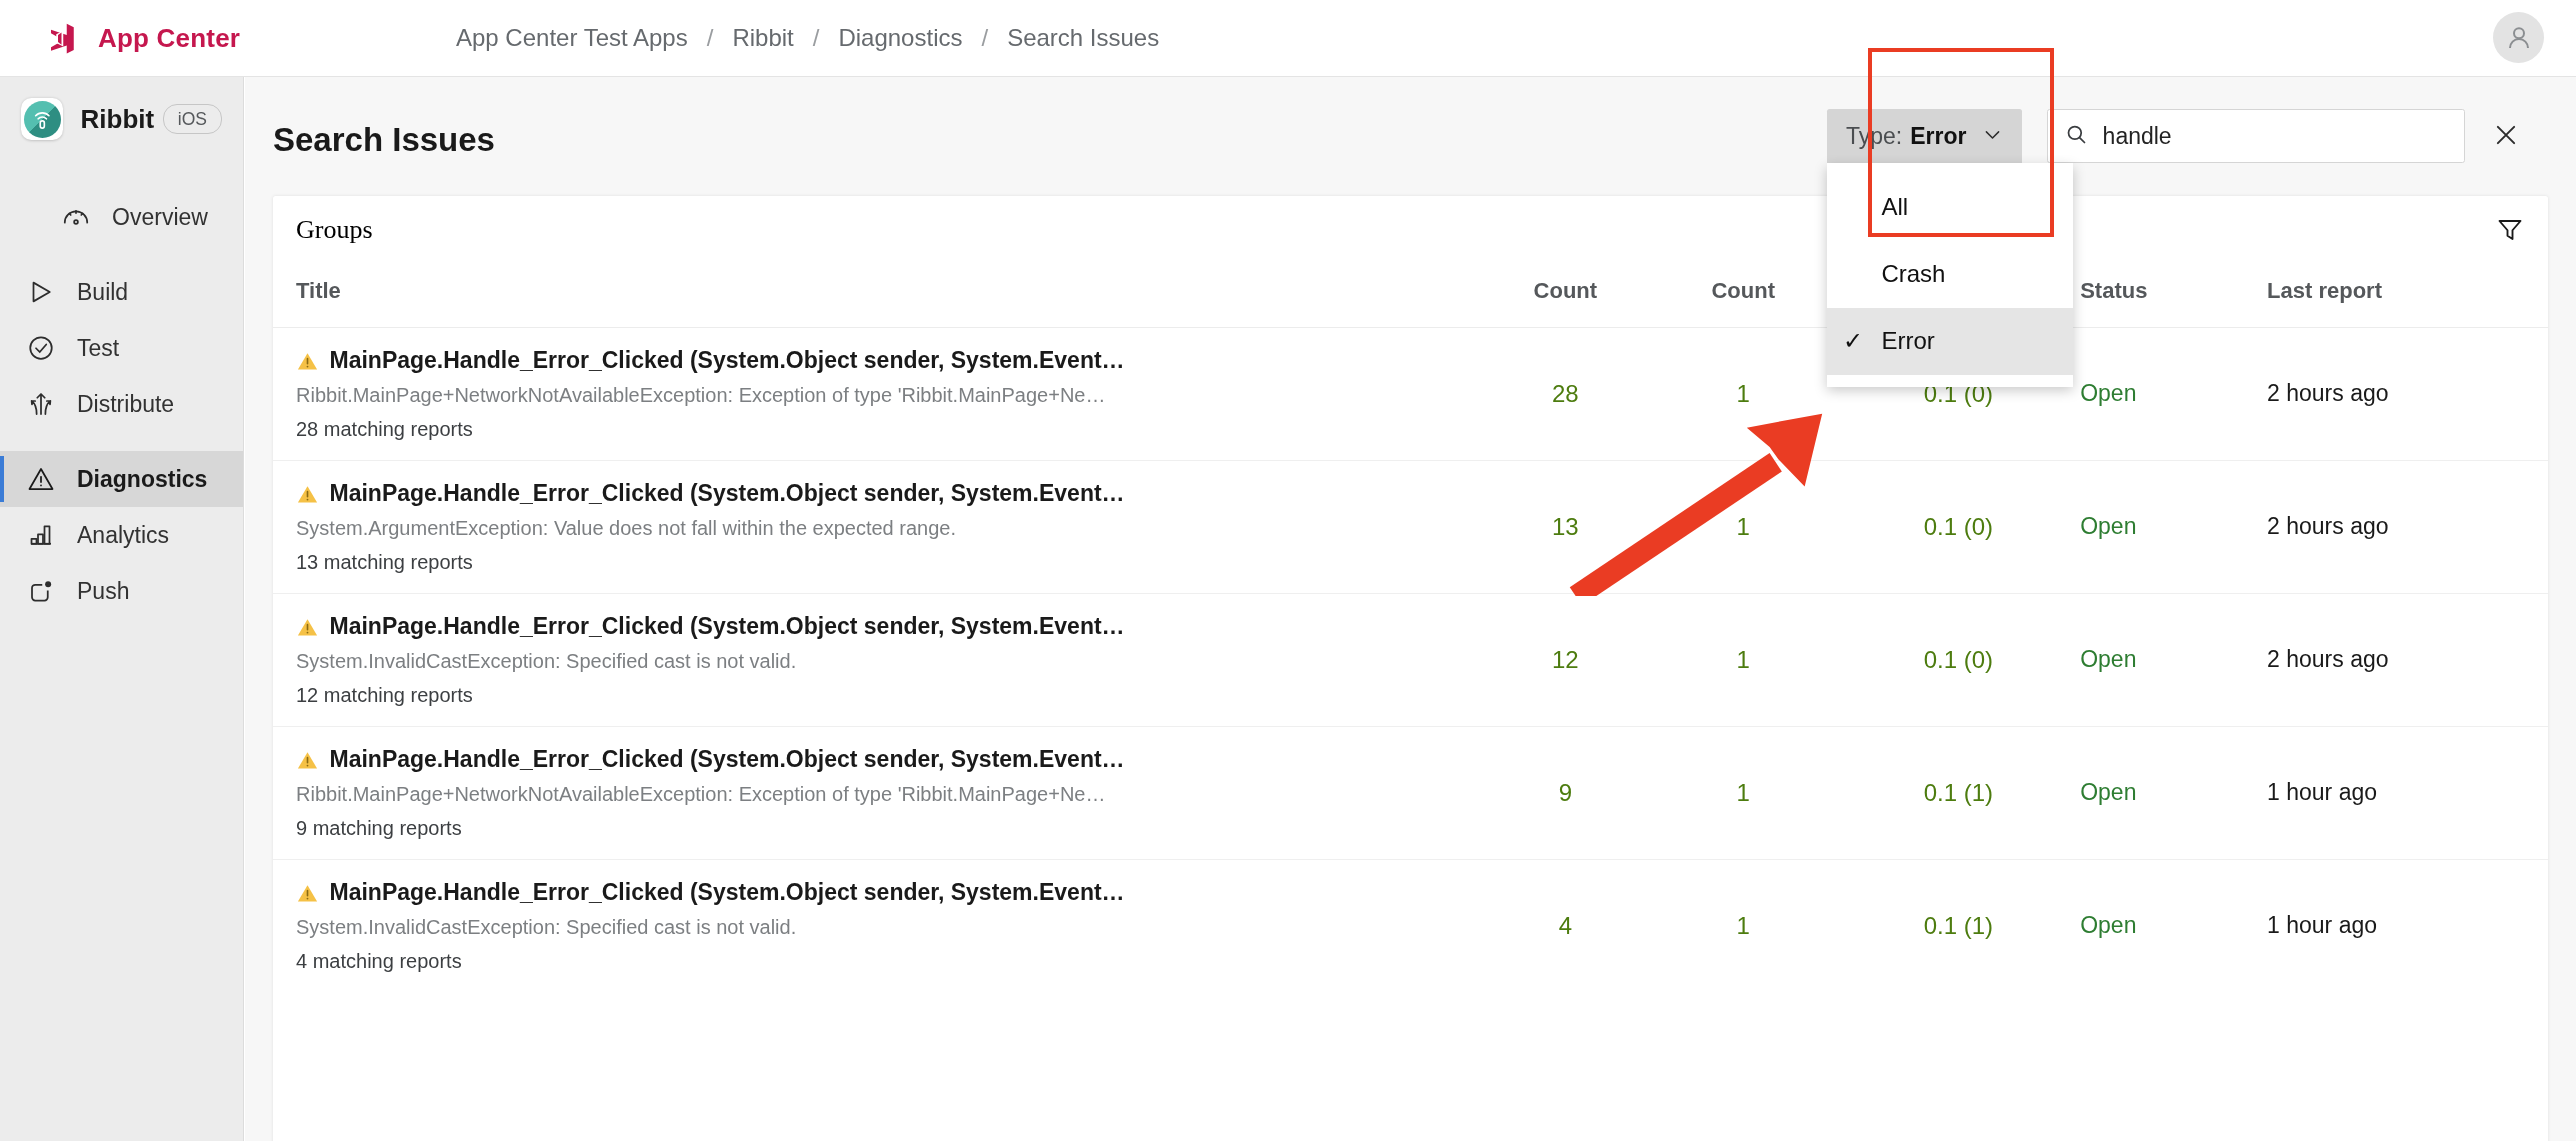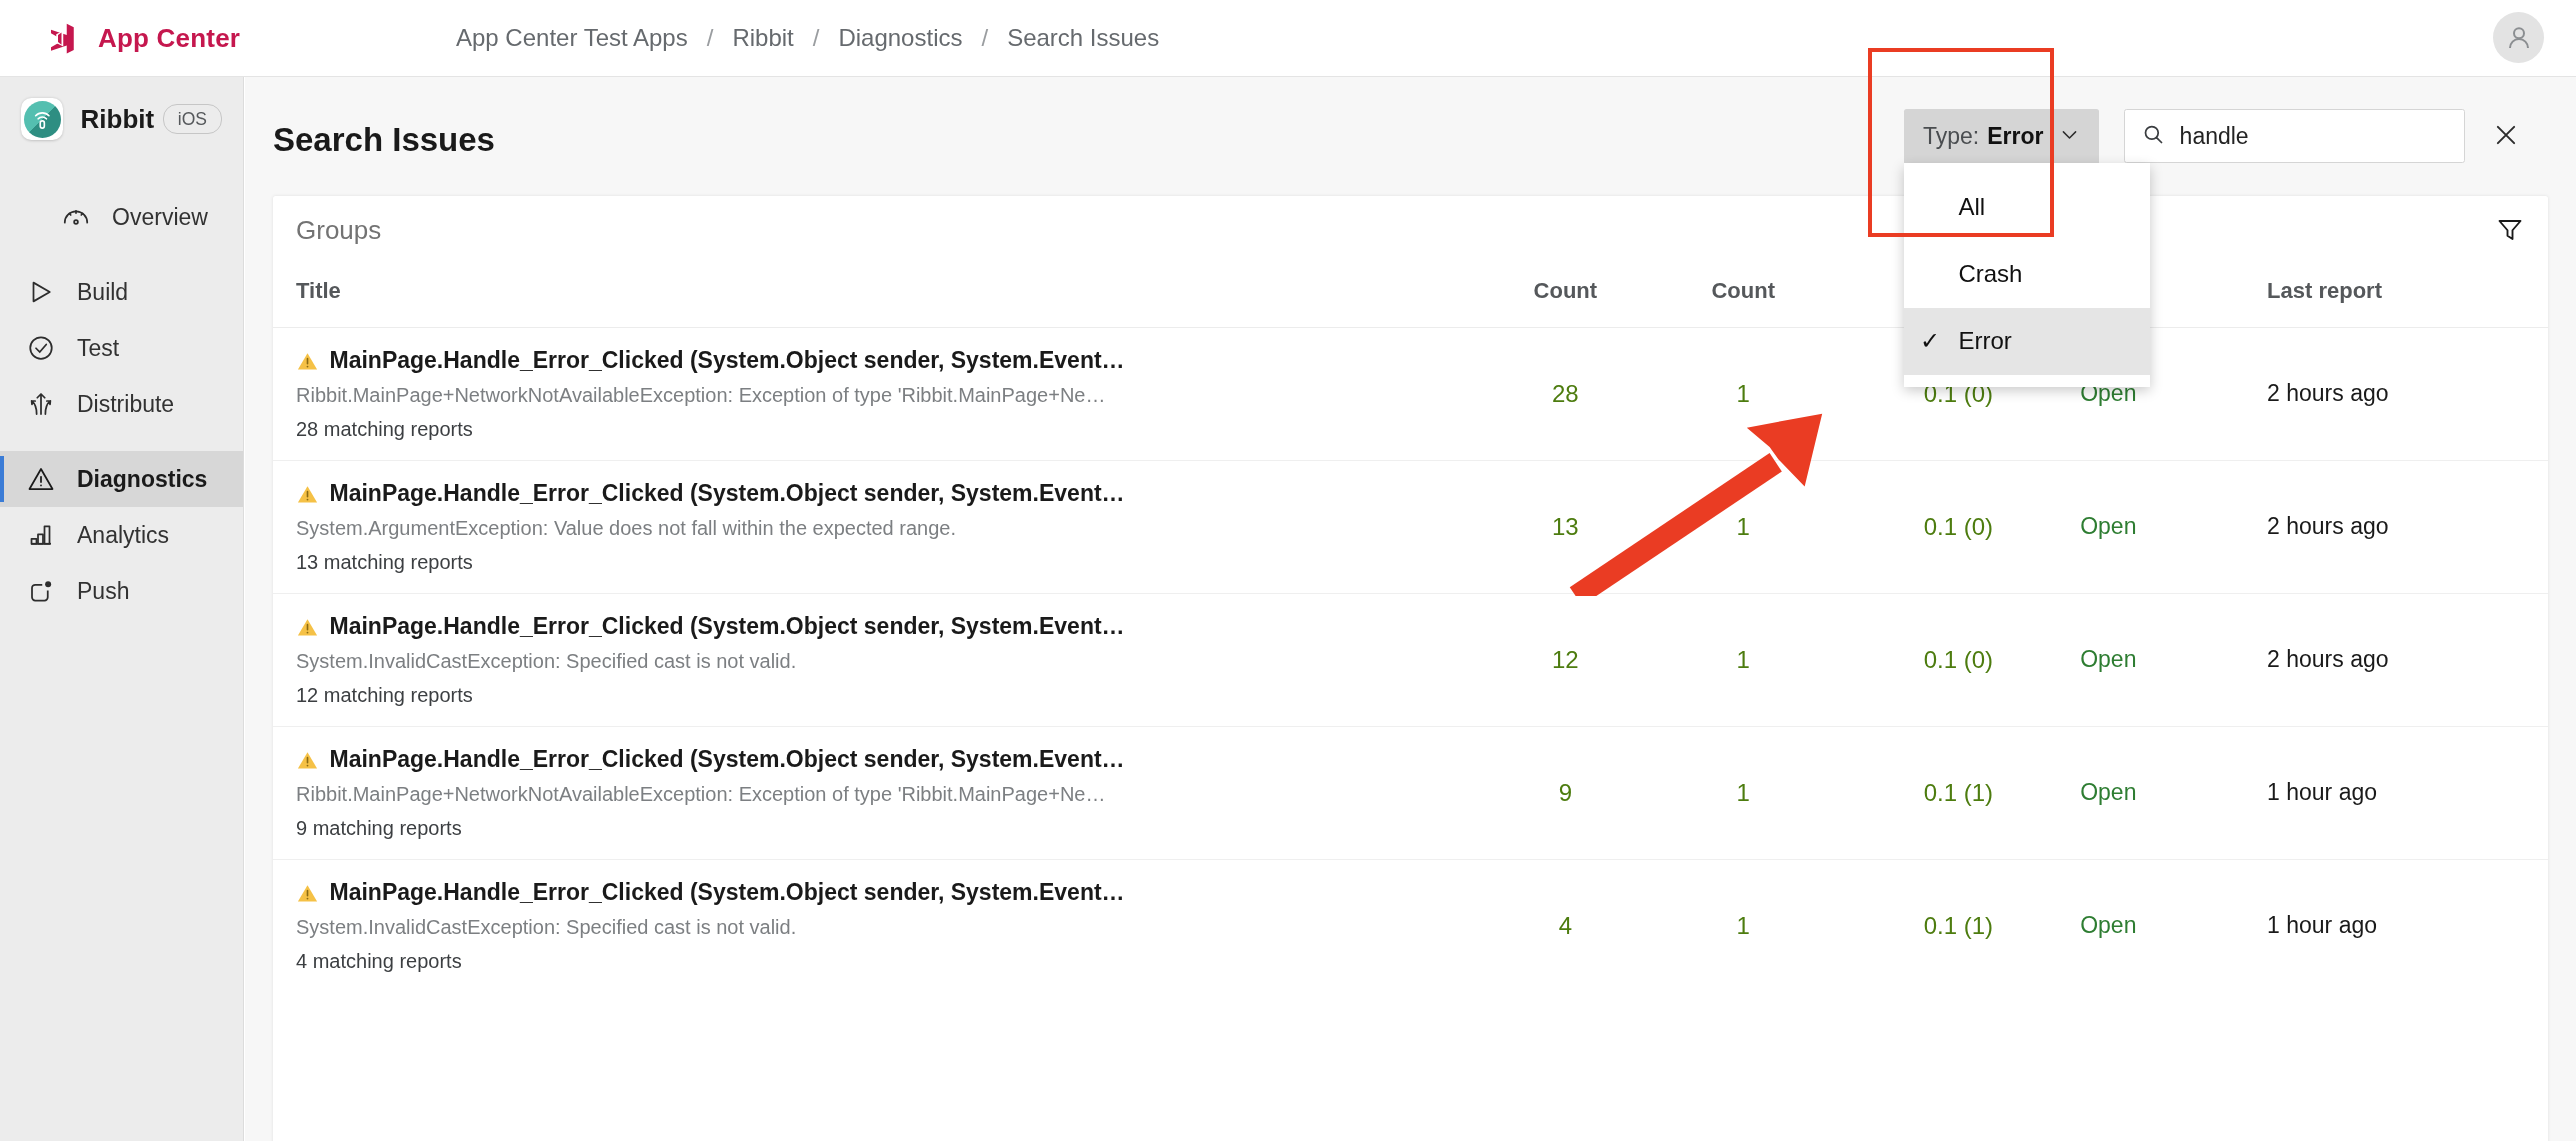--- a/index.html
+++ b/index.html
@@ -84,21 +84,21 @@
   .search-row { position: absolute; right: 55px; top: 32px; display: flex; align-items: center; }
   .type-select {
     height: 54px; min-width: 175px; background: #d5d5d5;
     display: flex; align-items: center; padding: 0 19px;
     border-radius: 2.6px 2.6px 0 0; cursor: pointer;
   }
   .type-label { font-size: 23px; color: #4a4d50; }
   .type-value { font-size: 23px; color: #111; font-weight: bold; margin-left: 8px; }
   .chev { margin-left: 16px; }
   .search-box {
-    margin-left: 24.6px; width: 341px; height: 54px; background: #fff;
+    margin-left: 24.6px; width: 418px; height: 54px; background: #fff;
     border: 0.9px solid #d5d5d5; border-radius: 2.6px;
     display: flex; align-items: center; padding: 0 16px;
   }
   .search-val { font-size: 23px; color: #232323; margin-left: 14px; }
   .close-btn { margin-left: 26px; cursor: pointer; }
 
   
   .dropdown {
     position: absolute; left: 0px; top: 54px; width: 246px;
     background: #ffffff; box-shadow: 0 3.5px 12.3px rgba(0,0,0,.22);
@@ -111,21 +111,21 @@
   .dd-item.selected { background: #e5e5e5; }
   .dd-check { width: 35px; font-size: 24px; color: #111; }
   .dd-text { margin-left: 3.5px; }
 
   
   .card {
     position: absolute; left: 28px; top: 119px; right: 28px; bottom: -105px;
     background: #ffffff; box-shadow: 0 0.9px 3.5px rgba(0,0,0,.10); border-radius: 2.6px;
   }
   .card-head { height: 68px; display: flex; align-items: center; padding: 0 23px; }
-  .card-title { font-size: 26px; color: #737373; }
+  .card-title { font-size: 26px; color: #000000; font-family: Liberation Serif, serif; }
   .filter-ico { margin-left: auto; cursor: pointer; }
 
   table { width: 100%; border-collapse: collapse; table-layout: fixed; }
   thead th {
     text-align: left; font-size: 22px; color: #55585b; font-weight: bold;
     padding: 14px 0 23px 0; border-bottom: 0.9px solid #ececec;
   }
   .col-title { width: 1131px; padding-left: 23px !important; }
   .col-count { width: 158px; text-align: center !important; }
   .col-users { width: 175px; text-align: center !important; }

